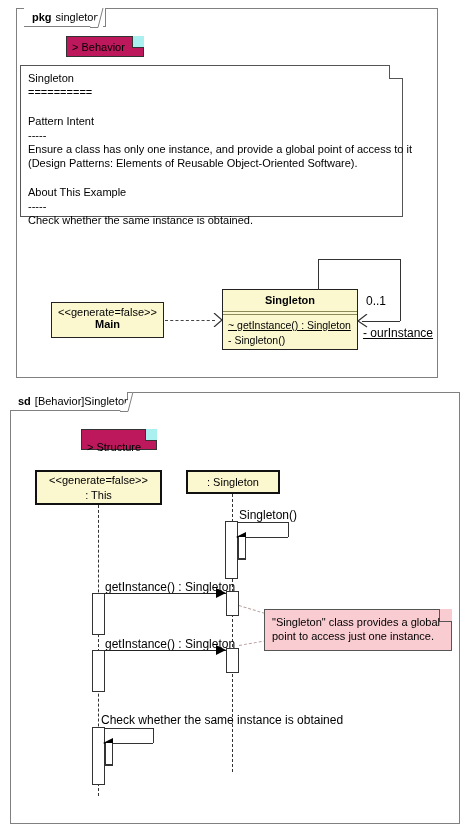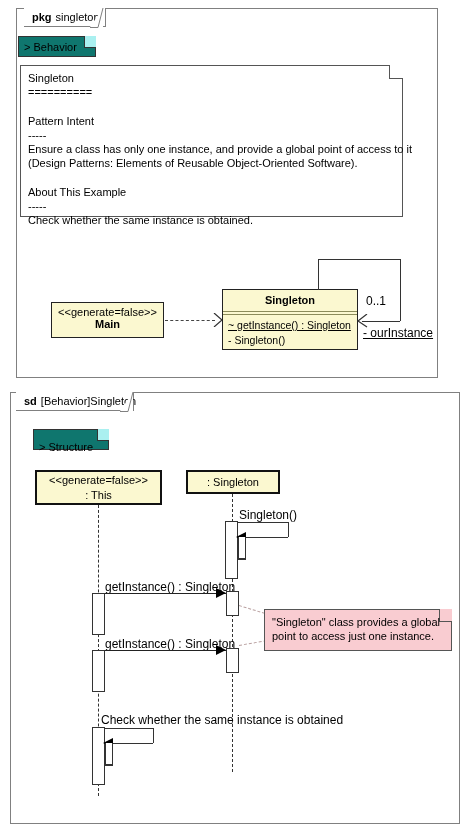--- a/index.html
+++ b/index.html
@@ -14,21 +14,21 @@
              background:#fff;display:flex;align-items:center;
              padding:0 14px 0 8px;font-size:11px;color:#000;white-space:nowrap;}
   .frame-tab .kw{font-weight:bold;margin-right:4px;}
 
   
   .note{position:absolute;box-sizing:border-box;border:1px solid #555;background:#fff;}
   .note .fold{position:absolute;right:-1px;top:-1px;width:11px;height:11px;
               background:#fff;border-left:1px solid #555;border-bottom:1px solid #555;}
   .note-text{position:relative;font-size:11px;line-height:14.2px;color:#000;padding:4px 6px;white-space:pre;}
 
-  .cyan{background:#0f766e;border-color:#333;}
+  .cyan{background:#be185d;border-color:#333;margin-left:48px;}
   .cyan .fold{background:#aaf0f0;border-color:#333;}
   .pink{background:#f9ccd1;border-color:#555;}
   .pink .fold{background:#f9ccd1;border-color:#555;}
 
   
   .clsbox{position:absolute;box-sizing:border-box;border:1.6px solid #222;background:#fbf8d0;}
   .cls-name{font-size:11px;font-weight:bold;text-align:center;padding:4px 2px 5px;color:#000;}
   .cls-sep2{height:2px;border-top:1px solid #8b8b5a;border-bottom:1px solid #8b8b5a;background:#fbf8d0;}
   .cls-ops{padding:3px 5px 4px;font-size:10.5px;line-height:14.5px;color:#000;}
   .op-static{text-decoration:underline;}
@@ -115,21 +115,21 @@
   <div class="vline" style="left:400px;top:259px;height:62px;"></div>
   <div class="hline" style="left:362px;top:321px;width:38px;"></div>
   <svg width="14" height="14" style="position:absolute;left:355px;top:314px;">
     <polyline points="12,0 3,7 12,13" fill="none" stroke="#333" stroke-width="1.2"></polyline>
   </svg>
   <div class="lbl" style="left:366px;top:295px;">0..1</div>
   <div class="lbl lbl-u" style="left:363px;top:327px;">- ourInstance</div>
 
   <div class="frame" style="left:10px;top:392px;width:450px;height:432px;"></div>
 
-  <div class="frame-tab" style="left:16px;top:392px;width:118px;">
+  <div class="frame-tab" style="left:10px;top:392px;width:118px;">
     <span class="kw">sd</span>
     <span>[Behavior]Singleton</span>
   </div>
   <svg width="14" height="20" style="position:absolute;left:120px;top:392px;">
     <polyline points="0,19 13,19 13,0" fill="#fff" stroke="none"></polyline>
     <line x1="0" y1="19.5" x2="8" y2="19.5" stroke="#808080" stroke-width="1"></line>
     <line x1="8" y1="19.5" x2="13" y2="0" stroke="#808080" stroke-width="1"></line>
   </svg>
 
   <div class="note cyan" style="left:33px;top:429px;width:76px;height:21px;">

